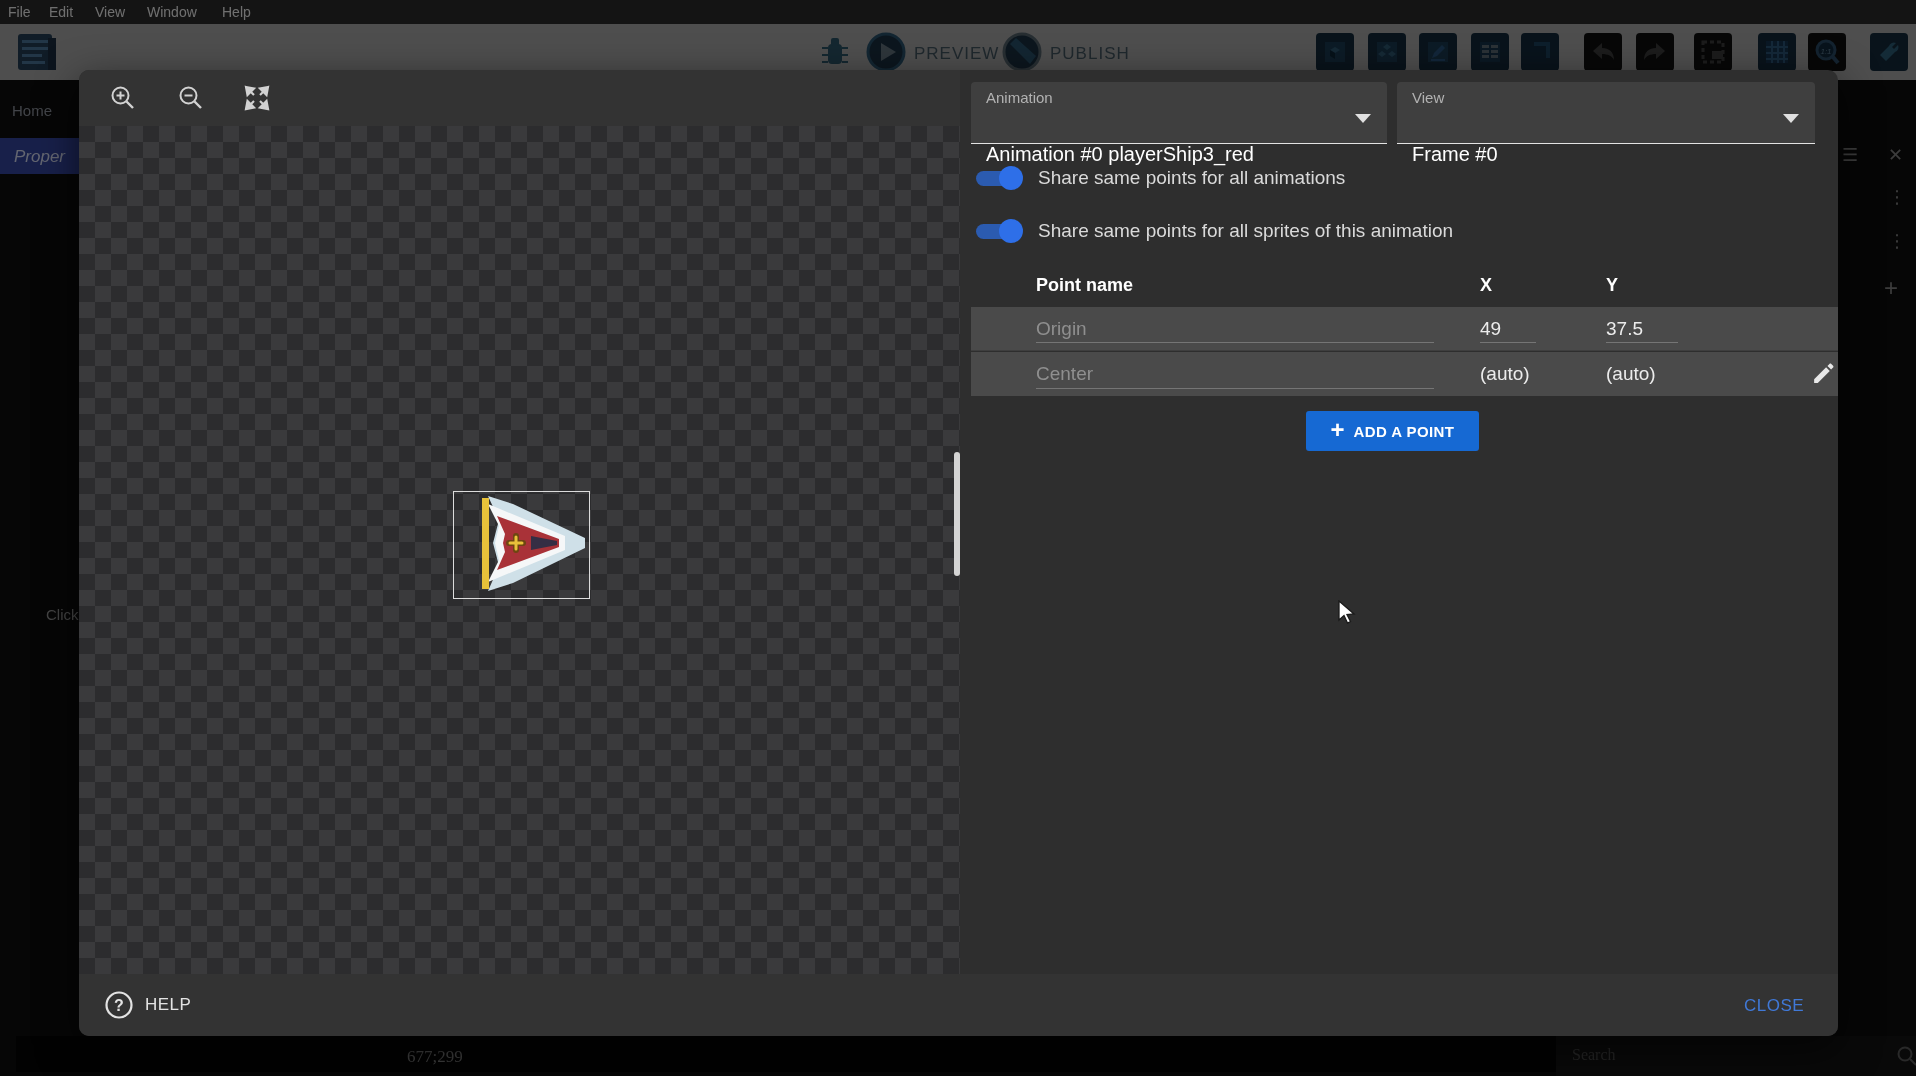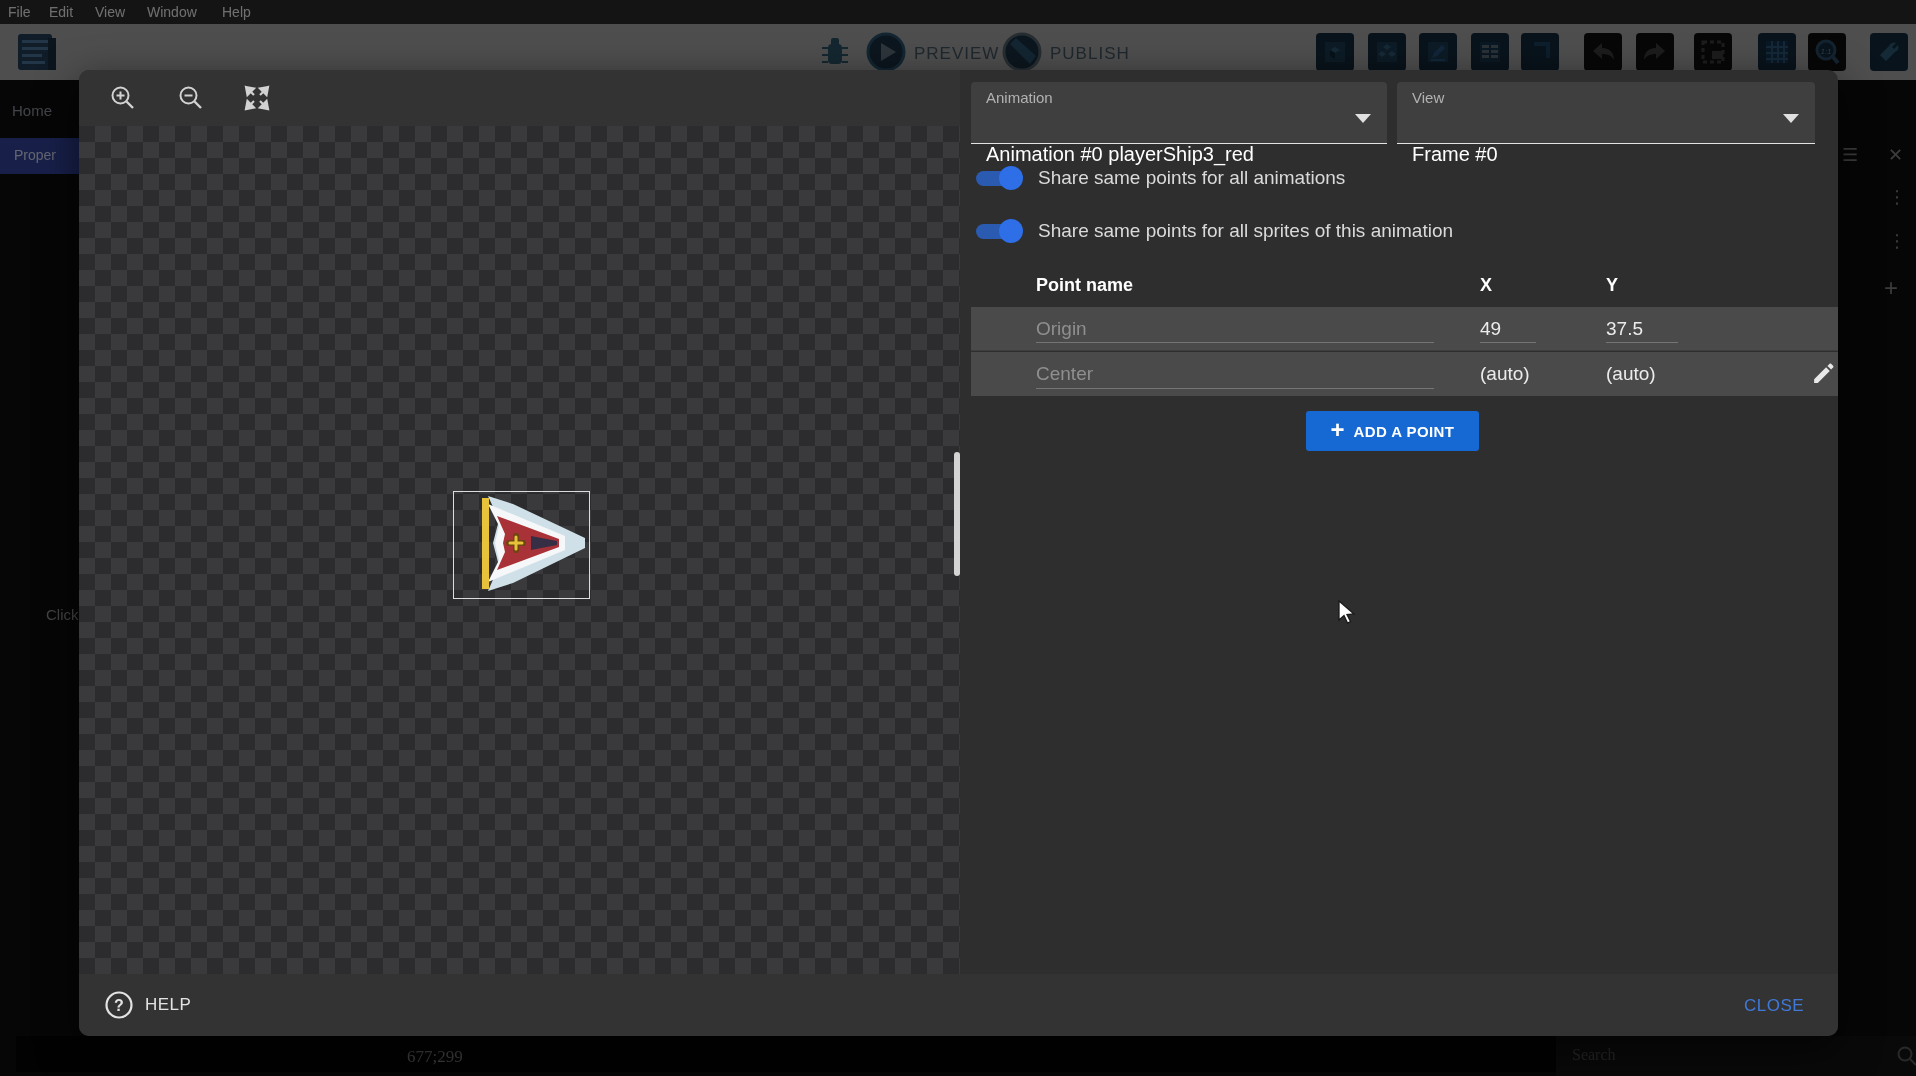--- a/index.html
+++ b/index.html
@@ -15,21 +15,21 @@
   
   #menubar { left:0; top:0; width:1916px; height:24px; background:#2a2a2a; }
   .menu-item { top:4px; color:#e8e8e8; font-size:14px; cursor:default; }
   #app-toolbar { left:0; top:24px; width:1916px; height:56px; background:#a3a3a3; }
   .tb-label { color:#42545f; font-size:17px; letter-spacing:1px; }
   .tb-icon { opacity:0.9; }
   .right-icon { width:38px; height:38px; top:9px; border-radius:4px; background:#13293a; }
   .right-icon.inner { display:flex; align-items:center; justify-content:center;font-style:italic; }
   #home-tab { left:12px; top:102px; color:#8a8f98; font-size:15px; }
   #props-tab { left:0; top:138px; width:80px; height:36px; background:#32439c; }
-  #props-tab span { position:absolute; left:14px; top:9px; color:#cfd4ea; font-size:14px; }
+  #props-tab span { position:absolute; left:14px; top:9px; color:#cfd4ea; font-size:17px;font-style:italic; }
   #left-hint { left:46px; top:606px; color:#8f8f8f; font-size:15px; }
   #statusbar { left:16px; top:1036px; width:1916px; height:36px; background:#060606;font-family:Liberation Serif, serif; }
   #coords { left:391px; top:11px; color:#7d7d7d; font-size:17px; }
   #search-box { left:1540px; top:0; width:376px; height:40px; background:#141414; }
   #search-box .ph { position:absolute; left:16px; top:10px; color:#4d4d4d; font-size:16px; }
   #search-box svg { position:absolute; right:14px; top:9px; }
   .bg-glyph { color:#7e7e7e; font-size:18px; }
 
   
   #overlay { left:0; top:0; width:1916px; height:1076px; background:rgba(0,0,0,0.52); }

